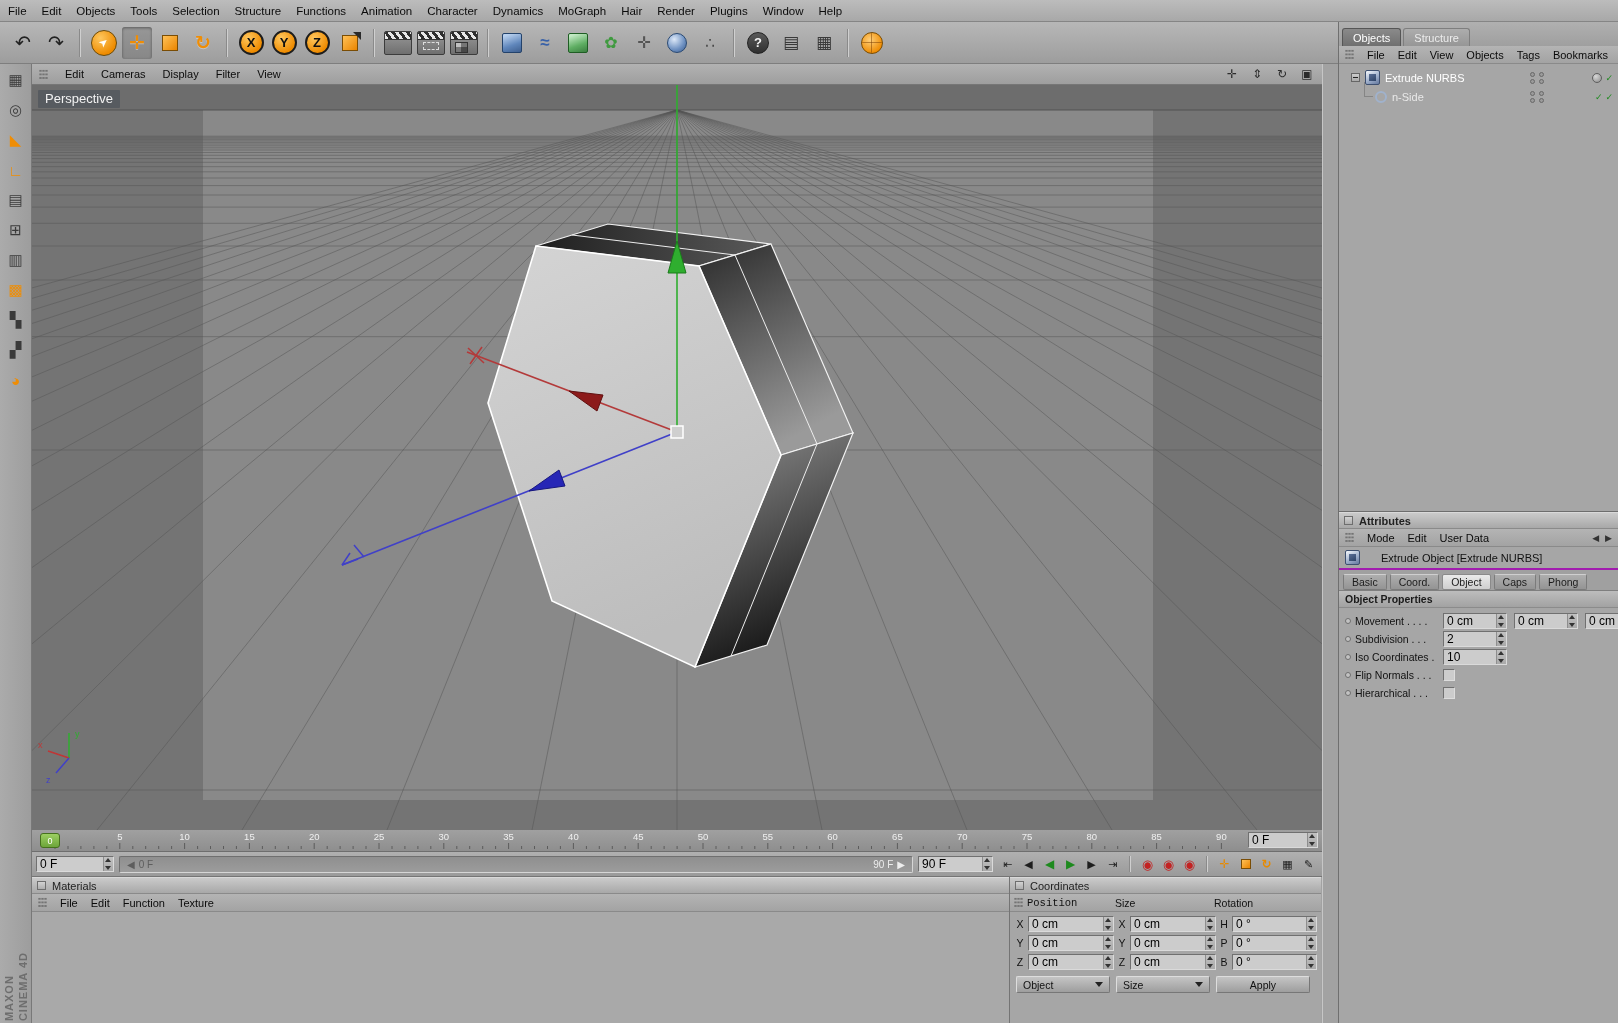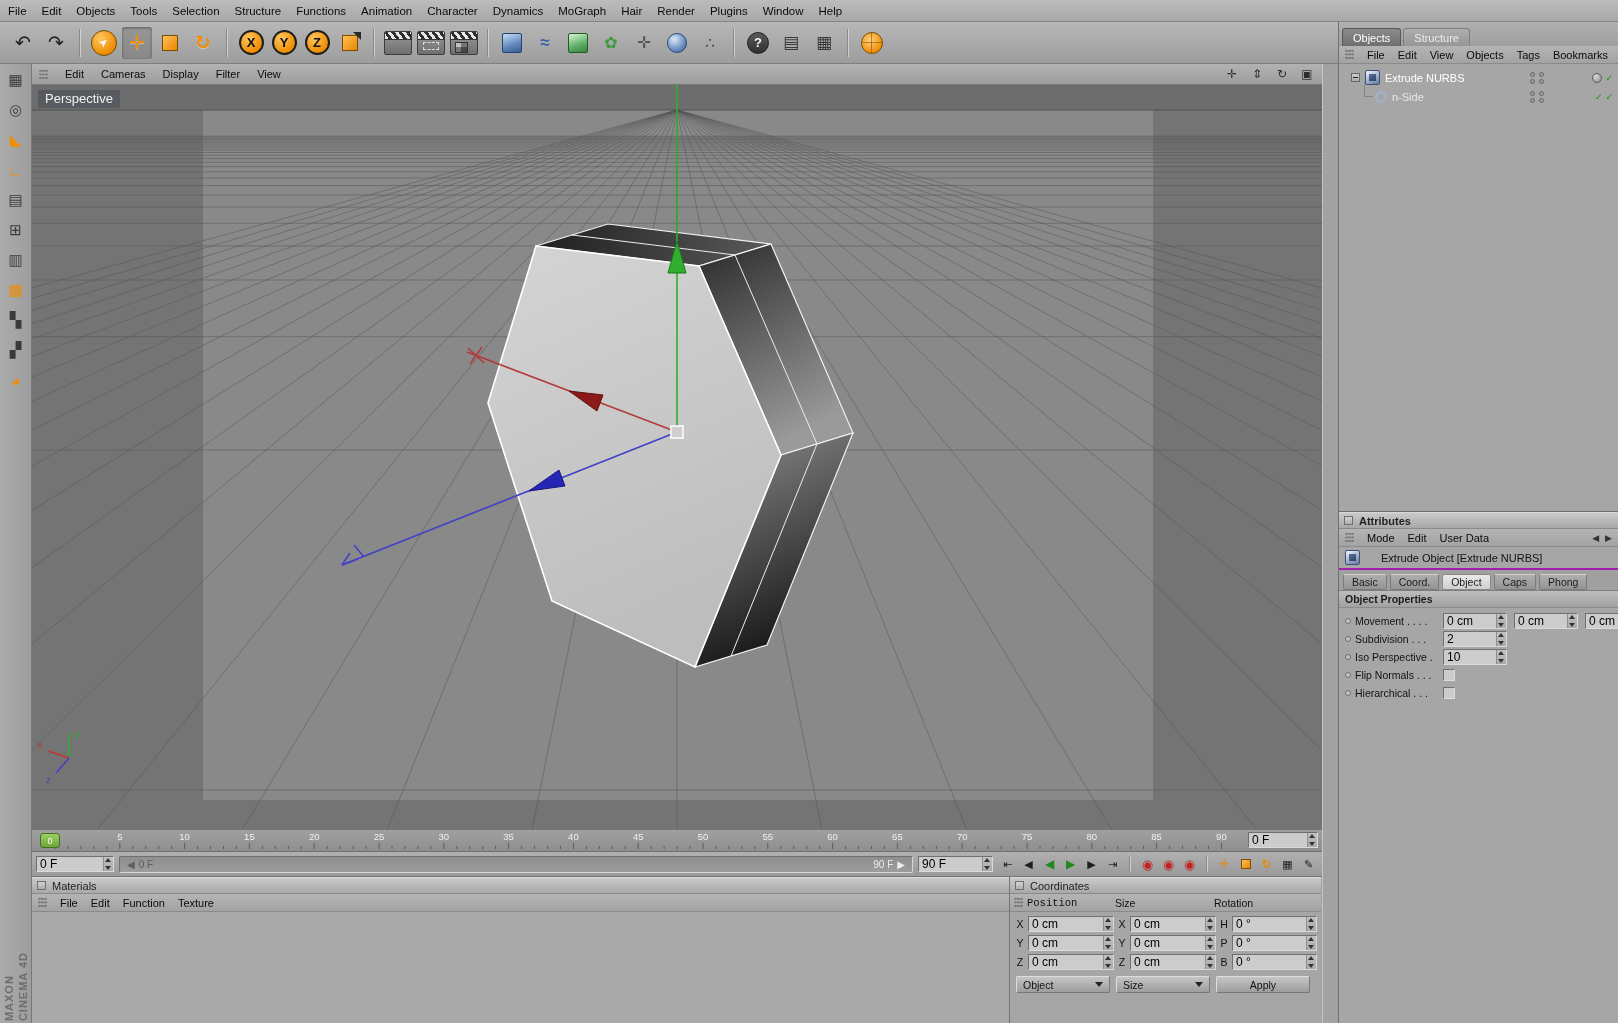--- a/index.html
+++ b/index.html
@@ -873,21 +873,21 @@
             <span class="fld w64">
                 <span class="fld-v">2</span>
                 <span class="spin">
                   <i class="up"></i>
                   <i class="dn"></i>
                 </span>
               </span>
           </div>
           <div class="prow">
             <span class="adot"></span>
-            <span class="plbl">Iso Perspective .</span>
+            <span class="plbl">Iso Coordinates .</span>
             <span class="fld w64">
                 <span class="fld-v">10</span>
                 <span class="spin">
                   <i class="up"></i>
                   <i class="dn"></i>
                 </span>
               </span>
           </div>
           <div class="prow">
             <span class="adot"></span>

